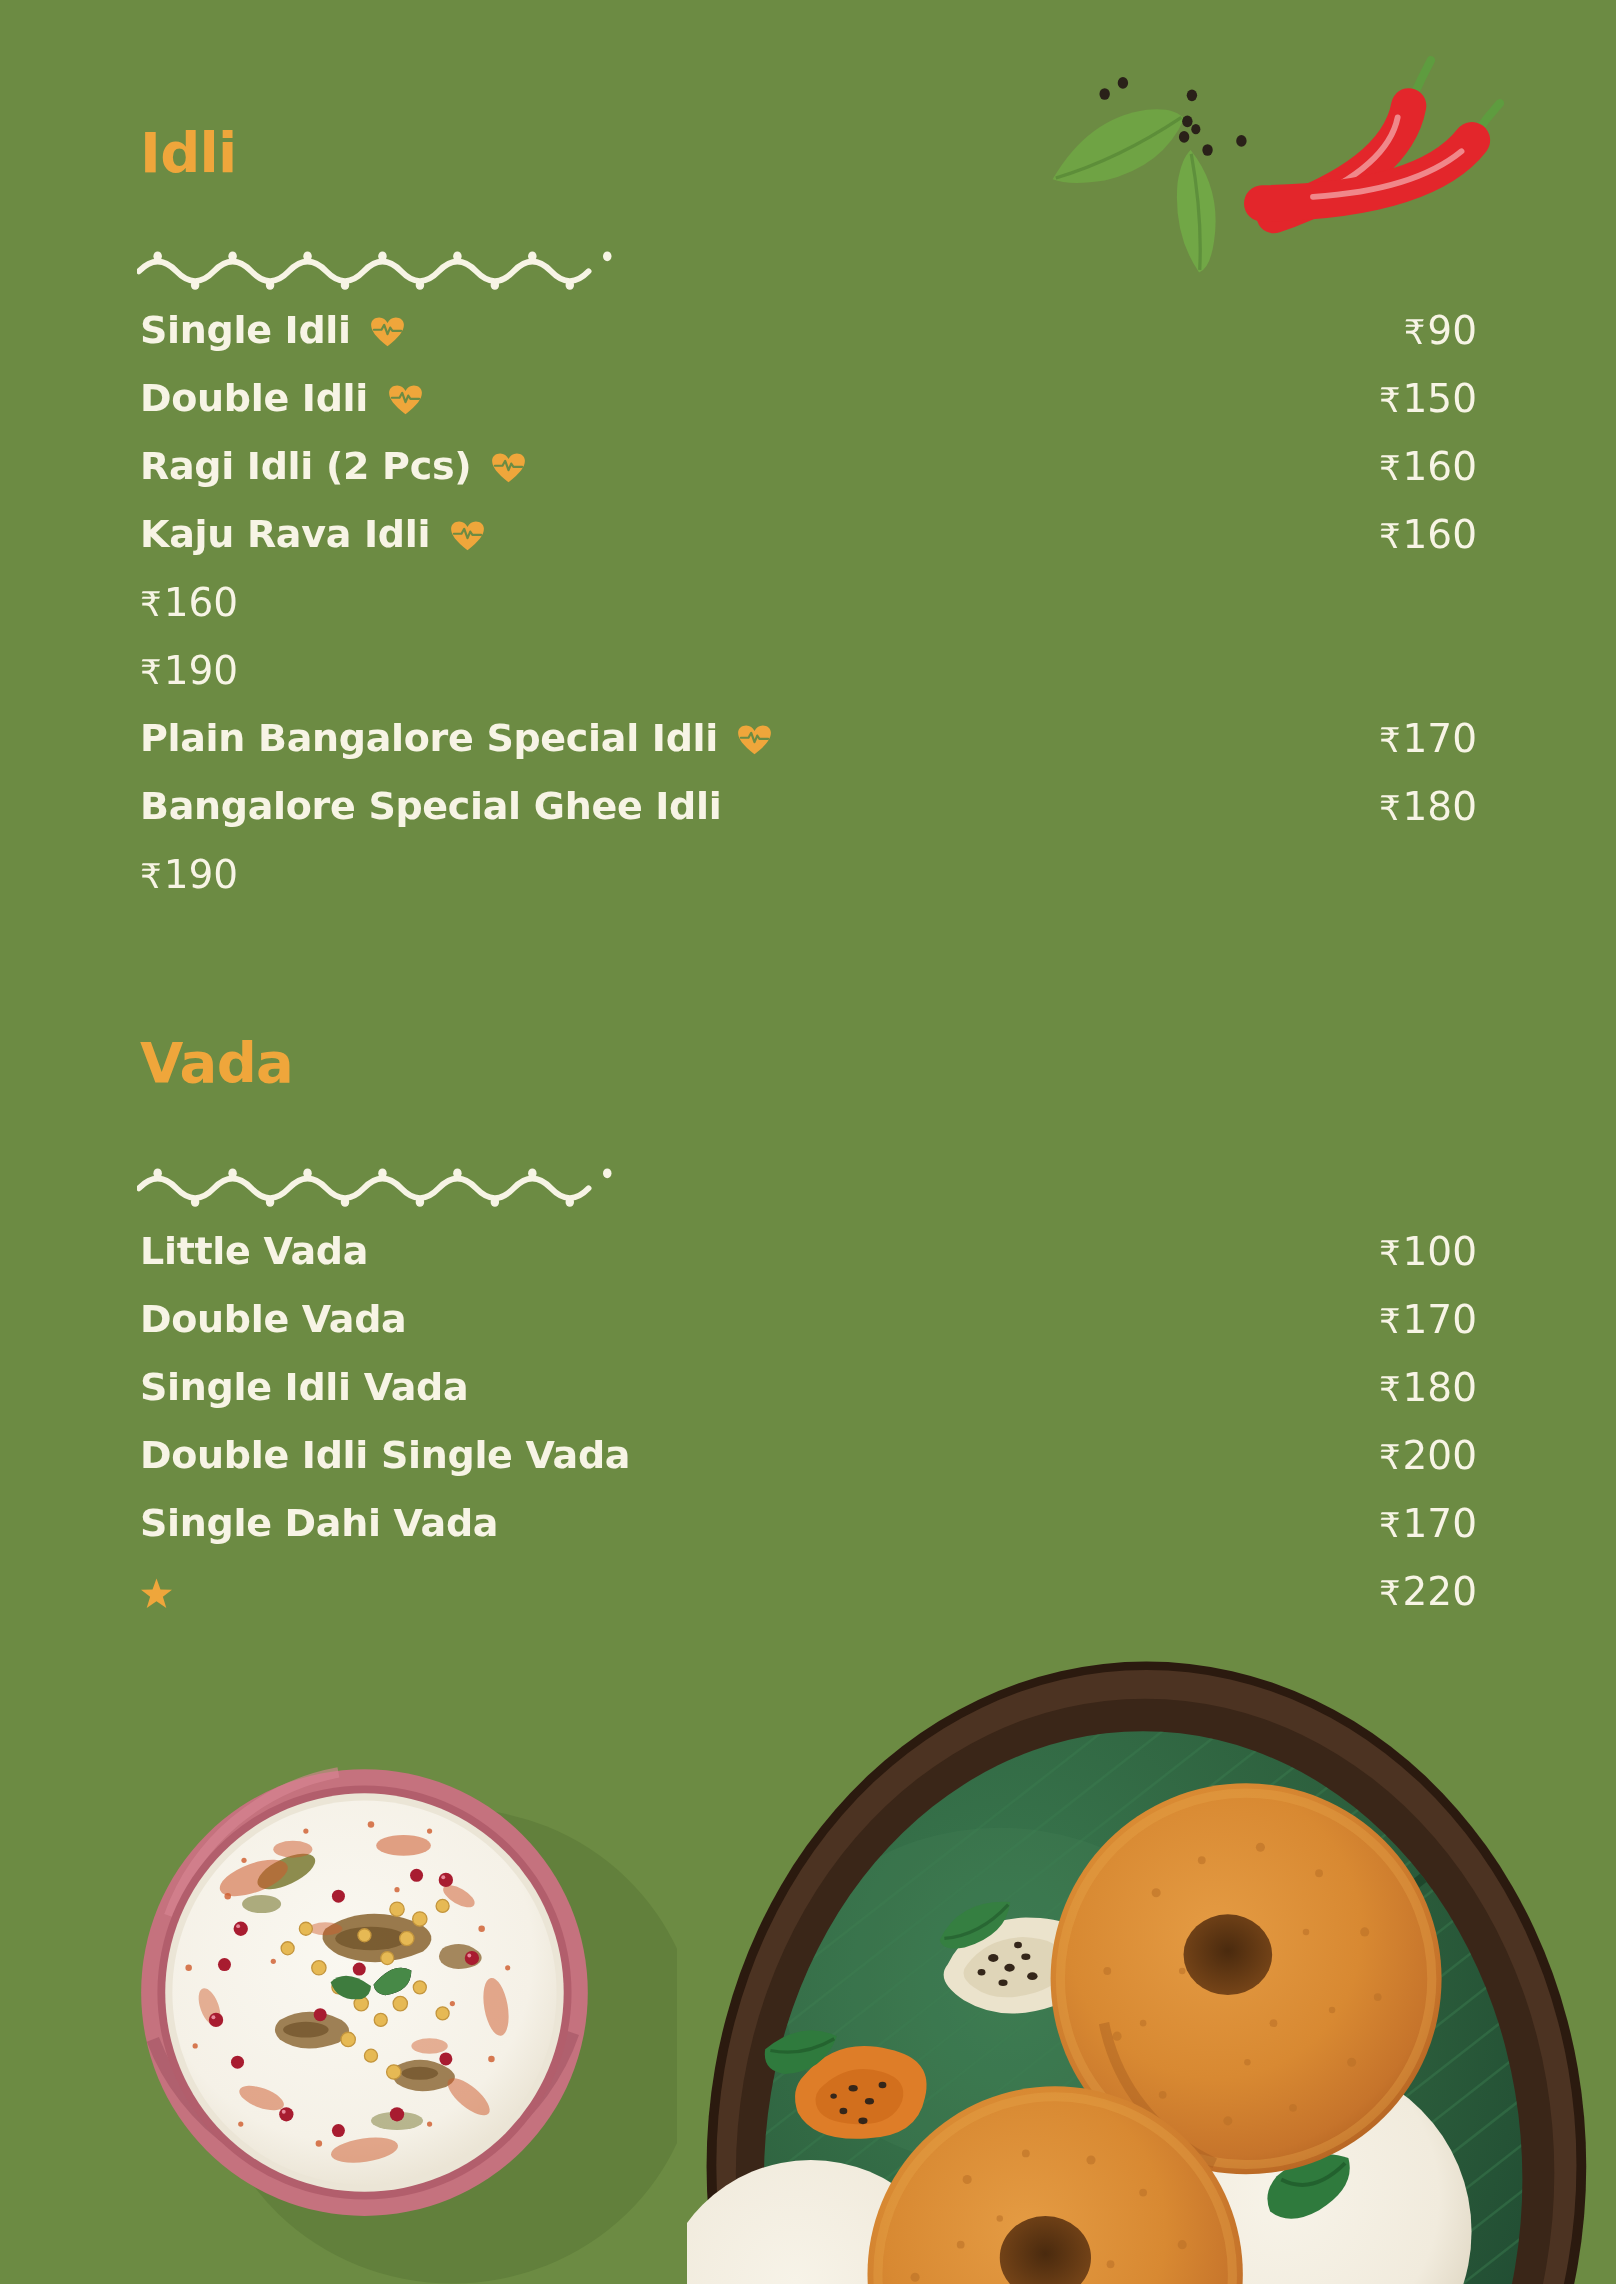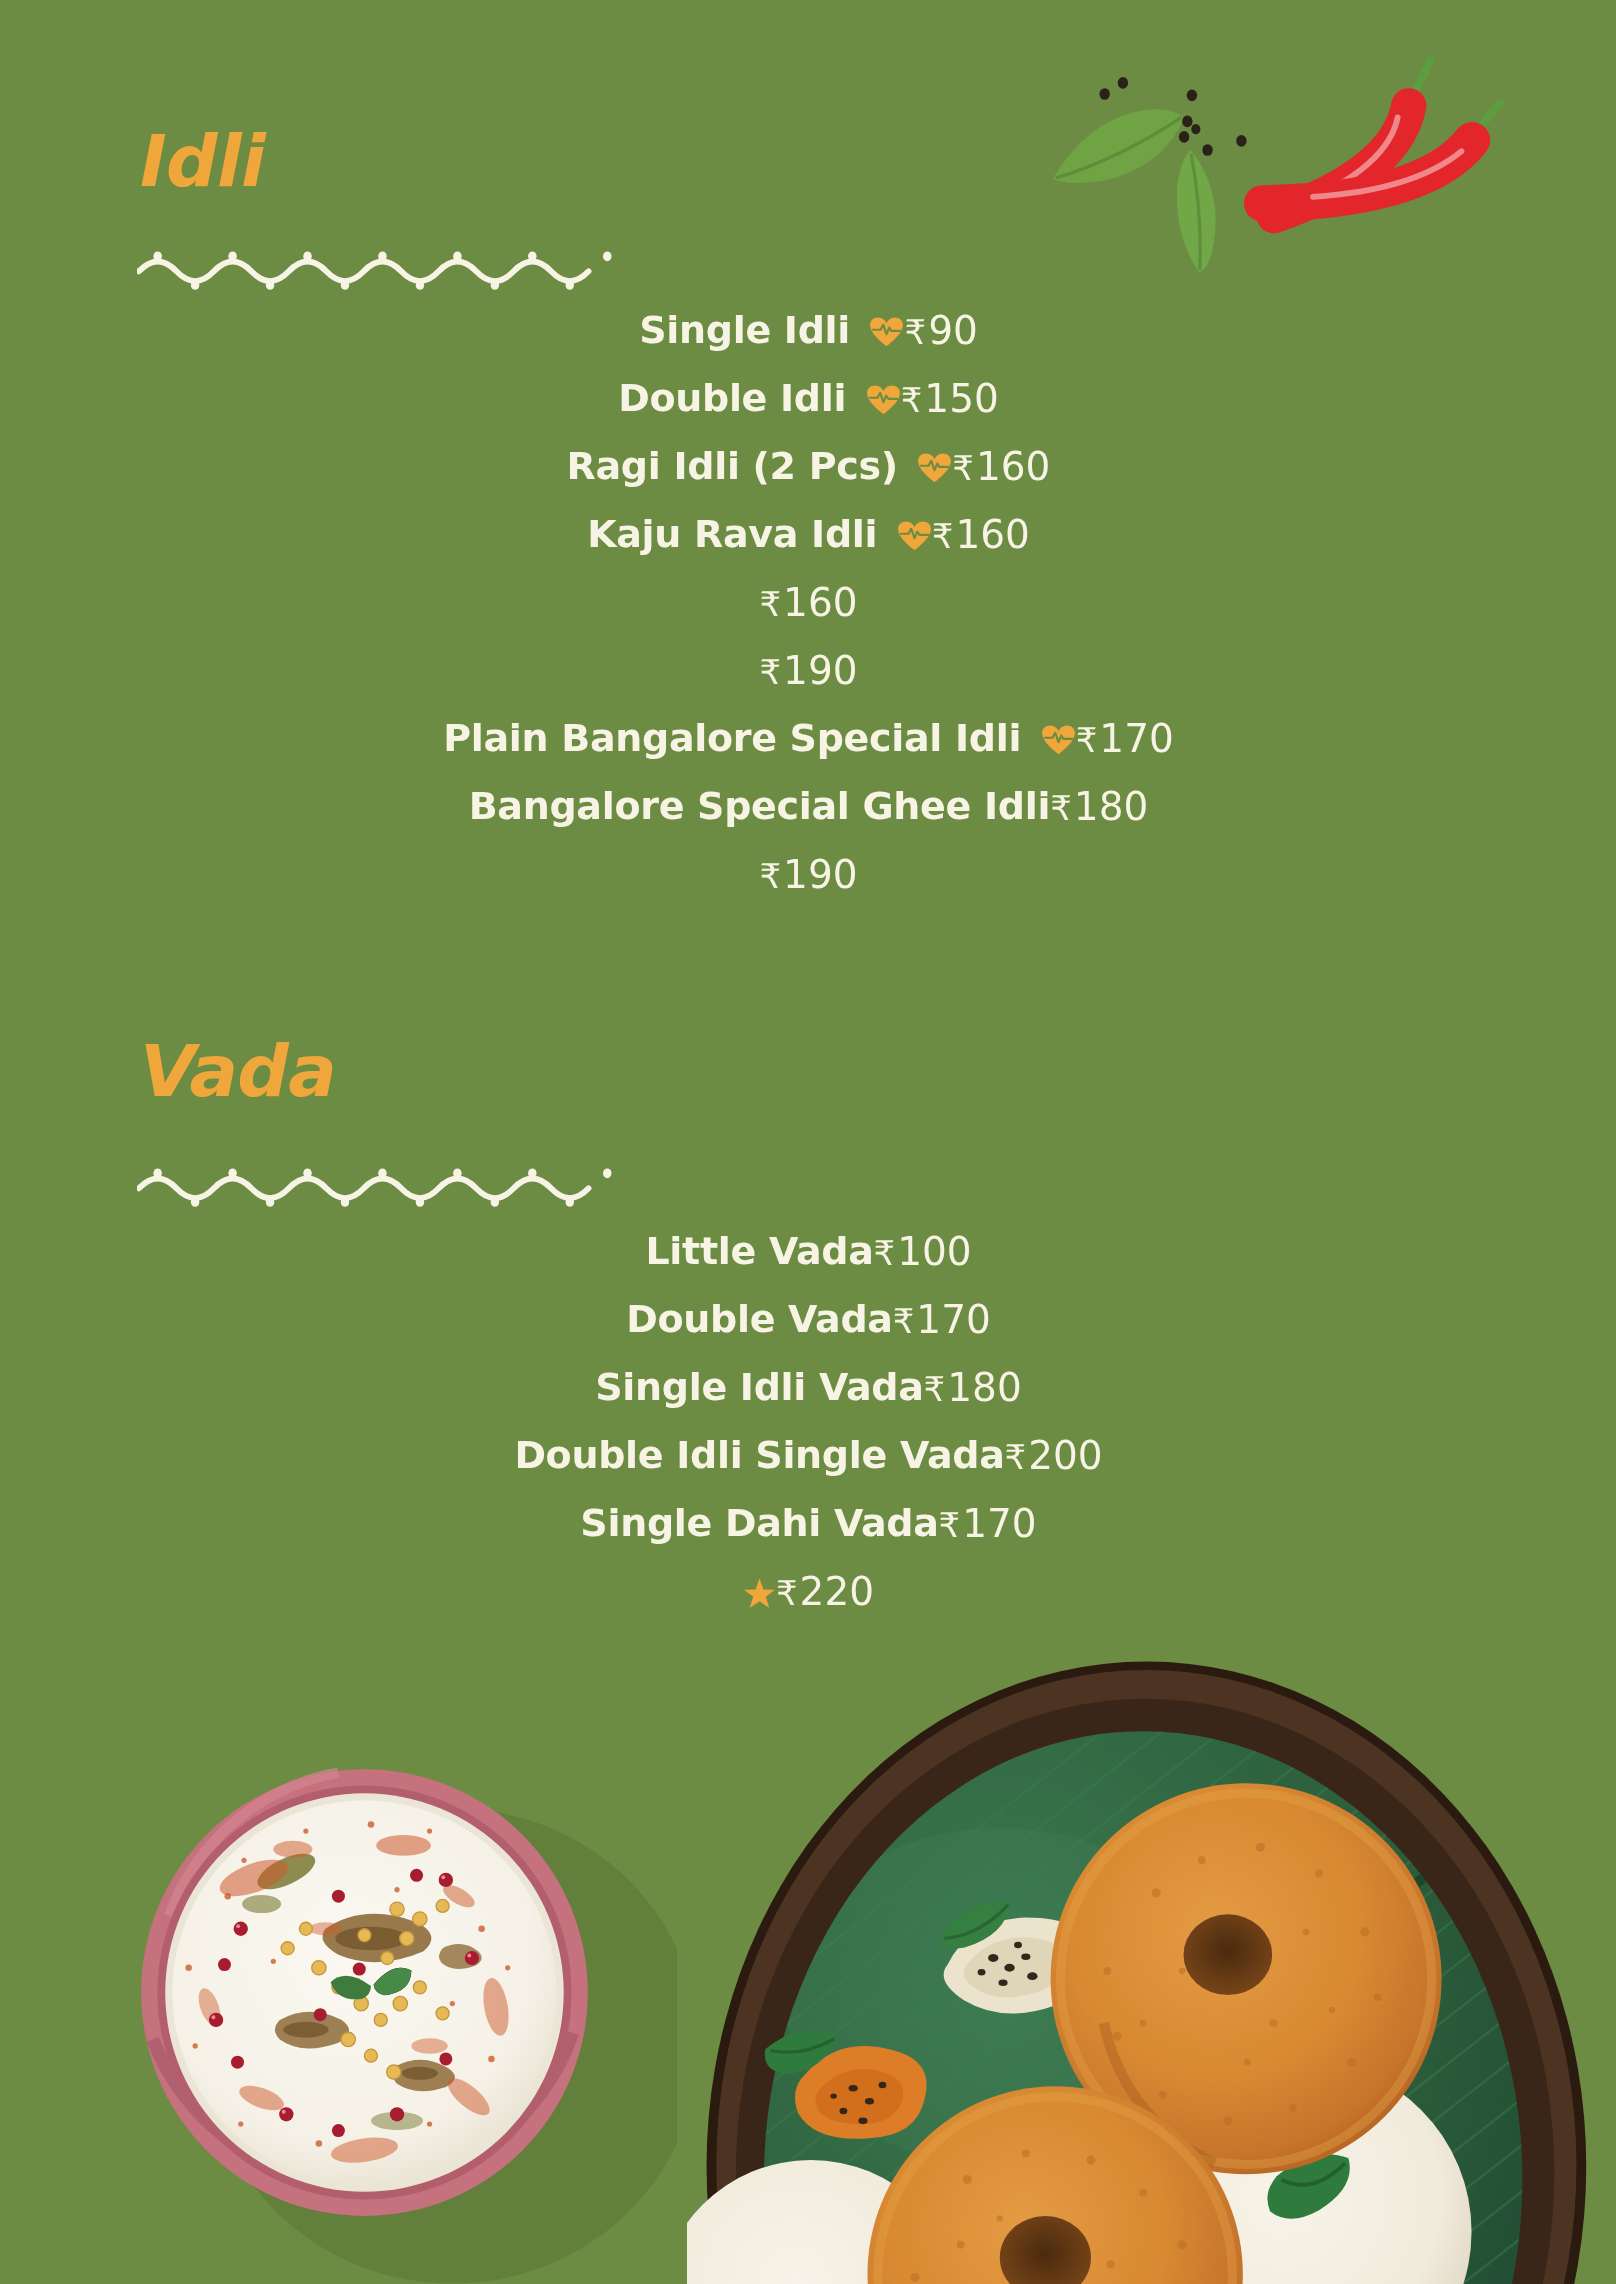--- a/index.html
+++ b/index.html
@@ -12,27 +12,27 @@
   body{background:#555;}
   .page{
     position:relative;
     width:1616px;height:2284px;
     background:var(--bg);
     overflow:hidden;
     font-family:"DejaVu Sans","Liberation Sans",sans-serif;
   }
   .section-title{
     position:absolute;left:140px;
-    font-size:72px;font-weight:bold;letter-spacing:-0.7px;
-    color:var(--accent);line-height:1;font-style:italic;
+    font-size:56px;font-weight:bold;letter-spacing:-0.7px;
+    color:var(--accent);line-height:1;
   }
   .divider{position:absolute;left:137px;width:490px;height:42px;}
   .menu-list{position:absolute;left:140px;width:1337px;}
   .row{
-    display:flex;align-items:center;justify-content:center;
+    display:flex;align-items:center;justify-content:space-between;
     height:68px;
   }
   .left{display:flex;align-items:center;gap:19.5px;}
   .iname{
     color:var(--cream);font-size:38px;font-weight:bold;letter-spacing:-0.3px;
     white-space:nowrap;
   }
   .icon{display:inline-flex;align-items:center;transform:translateY(2px);}
   .price{display:flex;align-items:baseline;color:var(--cream);white-space:nowrap;}
   .rupee{font-size:34px;font-weight:normal;margin-right:2px;}

